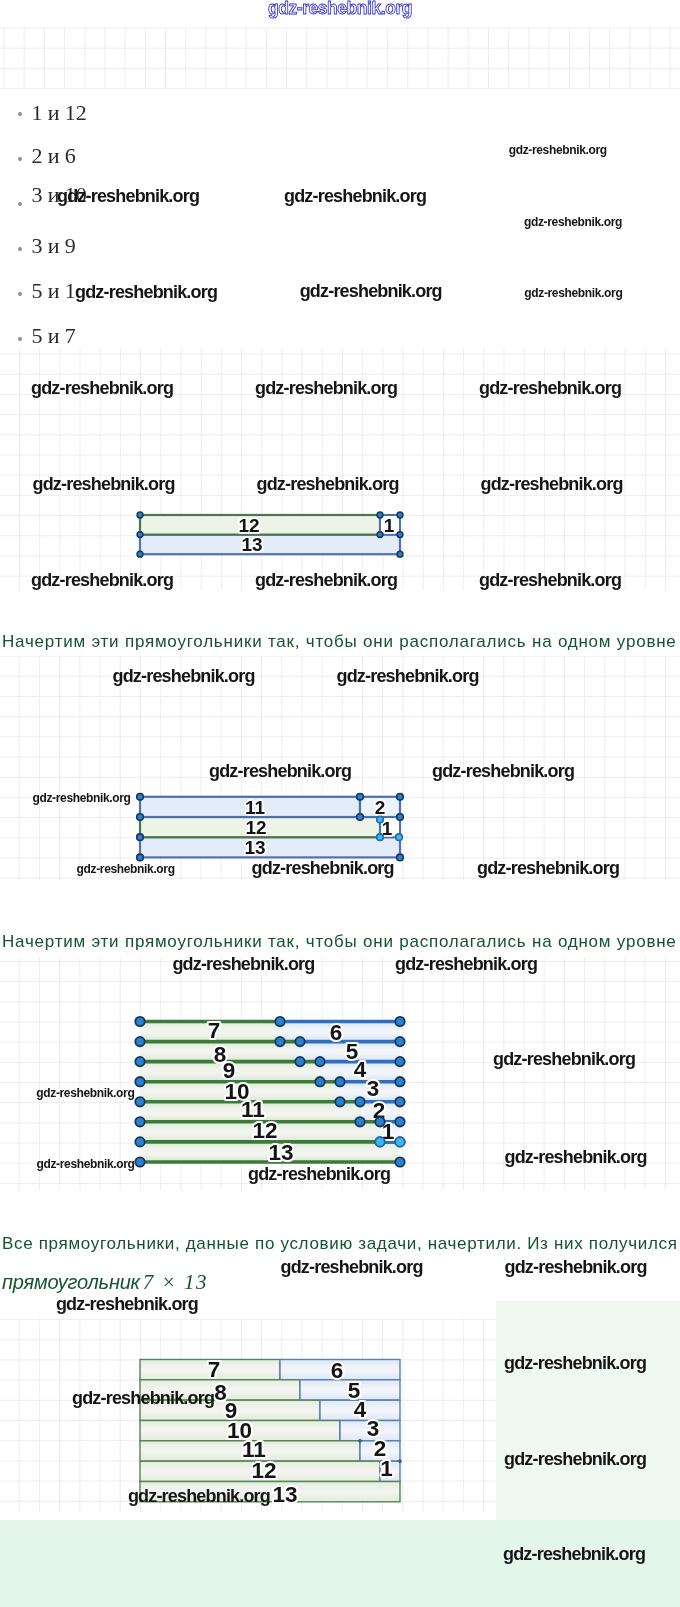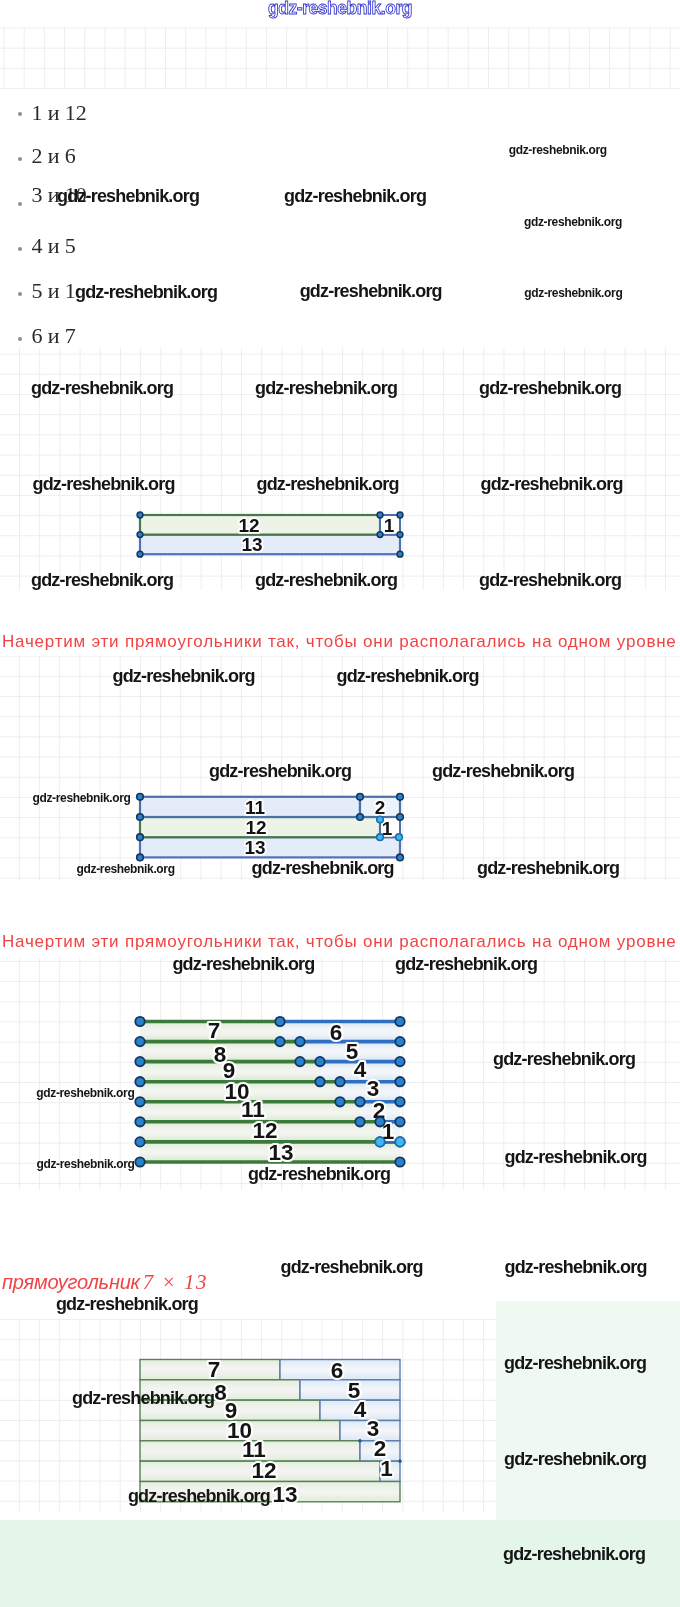--- a/index.html
+++ b/index.html
@@ -3,21 +3,21 @@
 html,body{margin:0;padding:0;}
 #page{position:relative;width:680px;height:1607px;background:#fff;overflow:hidden;
   font-family:"Liberation Sans",sans-serif;}
 .grid{position:absolute;left:0;width:680px;
   background-image:linear-gradient(to right,#ededed 1px,transparent 1px),
                    linear-gradient(to bottom,#ededed 1px,transparent 1px);
   background-size:20.2px 20.2px;}
 .wm{position:absolute;font-weight:700;color:#151515;white-space:nowrap;line-height:1;}
 .wml{font-size:18px;letter-spacing:-0.82px;}
 .wms{font-size:12px;letter-spacing:-0.35px;}
-.par{position:absolute;font-size:17px;letter-spacing:0.78px;color:#ef4444;white-space:nowrap;line-height:1;}
+.par{position:absolute;font-size:17px;letter-spacing:0.78px;color:#14532d;white-space:nowrap;line-height:1;}
 .li{position:absolute;font-family:"Liberation Serif",serif;font-size:22px;letter-spacing:-0.1px;color:#2b2b2b;white-space:nowrap;line-height:1;}
 .dot{position:absolute;width:4.6px;height:4.6px;border-radius:50%;background:#8e8e8e;}
 .greenbg{position:absolute;background:#eff9f2;}
 .serif{font-family:"Liberation Serif",serif;}
 </style></head><body>
 <div id="page">
 <div class="grid" style="top:27px;height:62px;background-position:3.5px 0.5px;"></div>
 <div class="grid" style="top:348px;height:242px;background-position:-1.2px 5.6px;"></div>
 <div class="grid" style="top:656px;height:224px;background-position:-1.4px -0.4px;"></div>
 <div class="grid" style="top:958px;height:232px;background-position:-1.4px 2.9px;"></div>
@@ -25,25 +25,25 @@
 <div class="greenbg" style="left:0px;top:1520px;width:680px;height:87px;background:#e4f5ea;"></div>
 <div class="grid" style="top:1318px;height:194px;width:496px;background-color:#fff;background-position:-1.4px 1.1px;"></div>
 <div style="position:absolute;left:268px;top:0px;font-size:17.5px;letter-spacing:-0.45px;font-weight:700;color:#fff;-webkit-text-stroke:0.85px #3434cf;white-space:nowrap;line-height:1;">gdz-reshebnik.org</div>
 <div class="dot" style="left:17.5px;top:111.7px;"></div>
 <div class="li" style="left:31.5px;top:102px;">1 и 12</div>
 <div class="dot" style="left:17.5px;top:156.7px;"></div>
 <div class="li" style="left:31.5px;top:145.1px;">2 и 6</div>
 <div class="dot" style="left:17.5px;top:201.7px;"></div>
 <div class="li" style="left:31.5px;top:184px;">3 и 10</div>
 <div class="dot" style="left:17.5px;top:246.7px;"></div>
-<div class="li" style="left:31.5px;top:235.1px;">4 и 5</div>
+<div class="li" style="left:31.5px;top:235.1px;">3 и 9</div>
 <div class="dot" style="left:17.5px;top:291.7px;"></div>
 <div class="li" style="left:31.5px;top:280.1px;">5 и 1</div>
 <div class="dot" style="left:17.5px;top:336.7px;"></div>
-<div class="li" style="left:31.5px;top:325.1px;">6 и 7</div>
+<div class="li" style="left:31.5px;top:325.1px;">5 и 7</div>
 <div class="wm wms" style="left:508.7px;top:144.2px;">gdz-reshebnik.org</div>
 <div class="wm wml" style="left:57px;top:186.6px;">gdz-reshebnik.org</div>
 <div class="wm wml" style="left:284px;top:186.6px;">gdz-reshebnik.org</div>
 <div class="wm wms" style="left:524px;top:216.0px;">gdz-reshebnik.org</div>
 <div class="wm wml" style="left:75px;top:283.2px;">gdz-reshebnik.org</div>
 <div class="wm wml" style="left:299.7px;top:282.3px;">gdz-reshebnik.org</div>
 <div class="wm wms" style="left:524.3px;top:286.8px;">gdz-reshebnik.org</div>
 <div class="wm wml" style="left:31px;top:378.7px;">gdz-reshebnik.org</div>
 <div class="wm wml" style="left:255px;top:378.7px;">gdz-reshebnik.org</div>
 <div class="wm wml" style="left:479px;top:378.7px;">gdz-reshebnik.org</div>
@@ -71,20 +71,21 @@
 <div class="wm wml" style="left:280.5px;top:1258.3px;">gdz-reshebnik.org</div>
 <div class="wm wml" style="left:504.5px;top:1258.3px;">gdz-reshebnik.org</div>
 <div class="wm wml" style="left:55.9px;top:1295.4px;">gdz-reshebnik.org</div>
 <div class="wm wml" style="left:504px;top:1353.9px;">gdz-reshebnik.org</div>
 <div class="wm wml" style="left:72px;top:1389.4px;z-index:3;">gdz-reshebnik.org</div>
 <div class="wm wml" style="left:504px;top:1449.9px;">gdz-reshebnik.org</div>
 <div class="wm wml" style="left:127.9px;top:1486.5px;z-index:3;">gdz-reshebnik.org</div>
 <div class="wm wml" style="left:503px;top:1544.9px;">gdz-reshebnik.org</div>
 <div class="par" style="left:2px;top:632.5px;">Начертим эти прямоугольники так, чтобы они располагались на одном уровне</div>
 <div class="par" style="left:2px;top:933px;">Начертим эти прямоугольники так, чтобы они располагались на одном уровне</div>
+<div class="par" style="left:2px;top:1235px;letter-spacing:0.68px;">Все прямоугольники, данные по условию задачи, начертили. Из них получился</div>
 <div class="par" style="left:2px;top:1272.4px;font-size:20px;letter-spacing:-0.2px;font-style:italic;">прямоугольник<span class="serif" style="font-size:21px;letter-spacing:1.5px;margin-left:3px;">7 × 13</span></div>
 <svg style="position:absolute;left:0;top:0;z-index:2;" width="680" height="1607" viewBox="0 0 680 1607">
 <defs>
 <linearGradient id="gg3" x1="0" y1="0" x2="0" y2="1">
           <stop offset="0" stop-color="#dcecd4"></stop>
           <stop offset="0.4" stop-color="#f2f4ef"></stop>
           <stop offset="0.6" stop-color="#f2f4ef"></stop>
           <stop offset="1" stop-color="#d8e8ce"></stop>
         </linearGradient>
 <linearGradient id="gb3" x1="0" y1="0" x2="0" y2="1">

